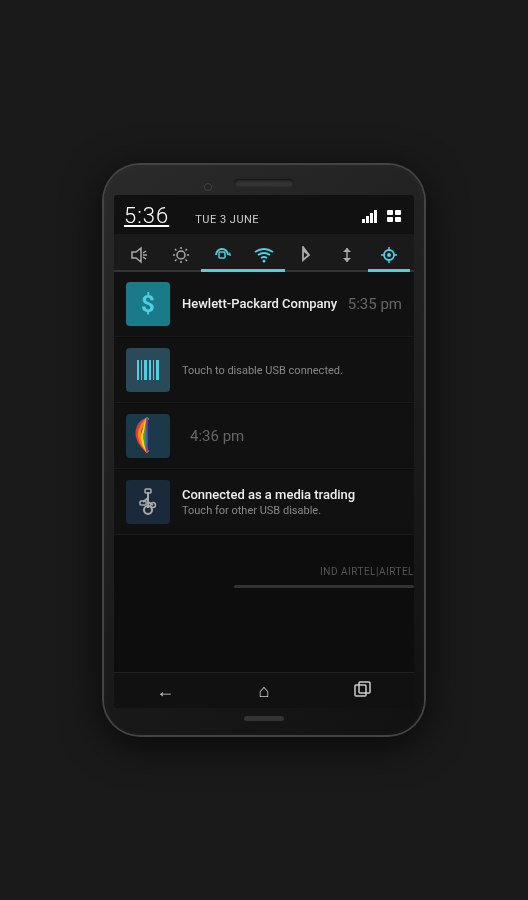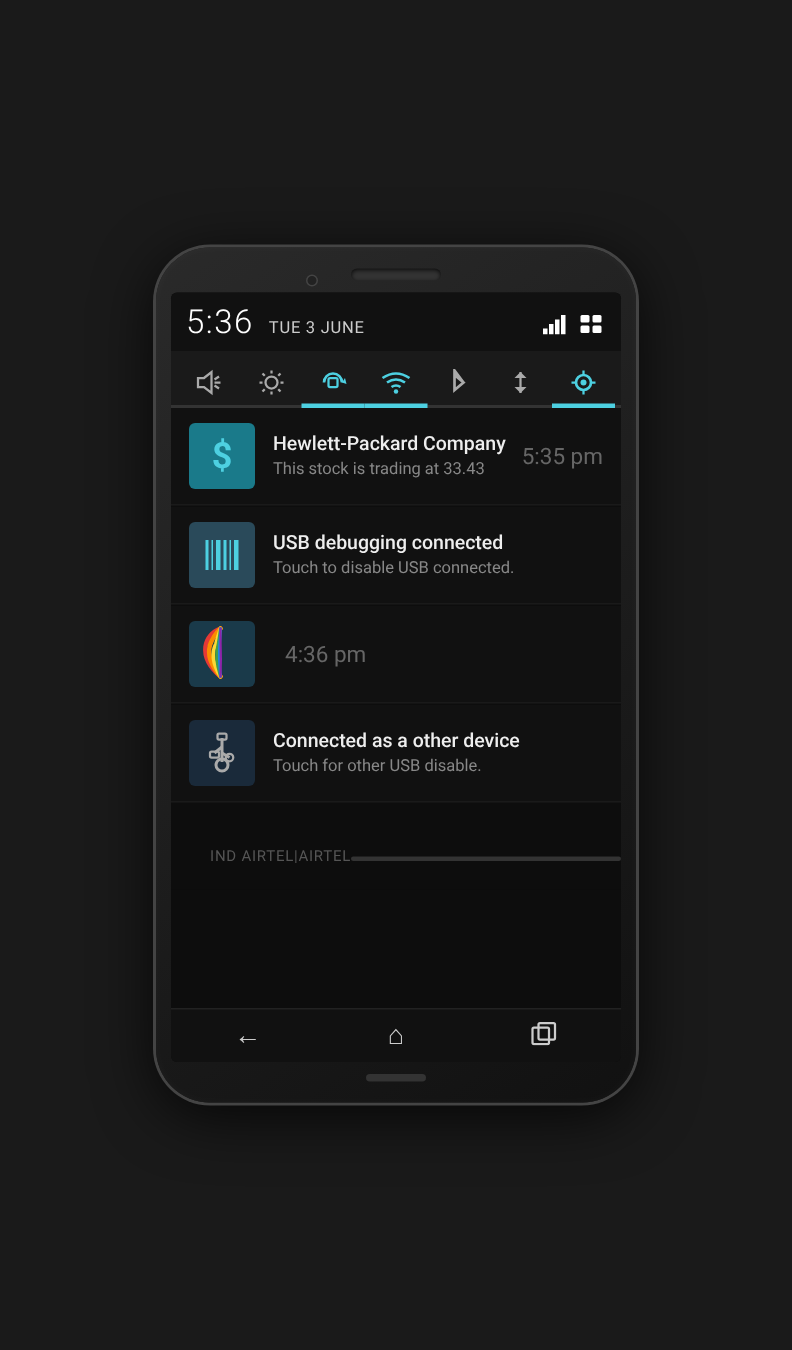--- a/index.html
+++ b/index.html
@@ -63,26 +63,27 @@
       display: flex;
       align-items: center;
       justify-content: space-between;
     }
 
     .status-time {
       color: #fff;
       font-size: 22px;
       font-weight: 300;
       letter-spacing: 1px;
+      text-decoration: underline;
     }
 
     .status-date {
       color: #ccc;
       font-size: 11px;
-      margin-left: 4px;
+      margin-left: 20px;
       font-weight: 400;
       letter-spacing: 0.5px;
     }
 
     .status-right {
       display: flex;
       align-items: center;
       gap: 6px;
     }
 
@@ -329,38 +330,36 @@
     </div>
 
     <div class="notifications">
 
       <div class="notif-item">
         <div class="notif-icon-wrap notif-dollar">
           <span style="color:#4dd0e1;font-size:24px;font-weight:bold;">$</span>
         </div>
         <div class="notif-content">
           <div class="notif-title">Hewlett-Packard Company</div>
-          <div class="notif-text">This stock is trading at 33.43</div>
         </div>
         <div class="notif-time">5:35 pm</div>
       </div>
 
       <div class="notif-item">
         <div class="notif-icon-wrap notif-barcode">
           <svg width="28" height="28">
             <rect x="3" y="4" width="2" height="20" fill="#4dd0e1"></rect>
             <rect x="7" y="4" width="1" height="20" fill="#4dd0e1"></rect>
             <rect x="10" y="4" width="3" height="20" fill="#4dd0e1"></rect>
             <rect x="15" y="4" width="2" height="20" fill="#4dd0e1"></rect>
             <rect x="19" y="4" width="1" height="20" fill="#4dd0e1"></rect>
             <rect x="22" y="4" width="3" height="20" fill="#4dd0e1"></rect>
           </svg>
         </div>
         <div class="notif-content">
-          <div class="notif-title">USB debugging connected</div>
           <div class="notif-text">Touch to disable USB connected.</div>
         </div>
       </div>
 
       <div class="notif-item">
         <div class="notif-icon-wrap notif-lightflow">
           <svg width="30" height="36" class="lightflow-icon">
 
             <path d="M15 34 C8 28 4 22 5 14 C6 8 10 4 15 2" fill="none" stroke="#e53935" stroke-width="3" stroke-linecap="round"></path>
             <path d="M15 34 C9 27 6 20 8 13 C10 7 13 4 15 2" fill="none" stroke="#fb8c00" stroke-width="3" stroke-linecap="round"></path>
@@ -379,26 +378,26 @@
             <line x1="12" y1="4" x2="12" y2="20" stroke="#aaa" stroke-width="2"></line>
             <circle cx="12" cy="22" r="4" fill="none" stroke="#aaa" stroke-width="2"></circle>
             <line x1="12" y1="10" x2="7" y2="14" stroke="#aaa" stroke-width="2"></line>
             <rect x="4" y="13" width="6" height="4" rx="1" fill="none" stroke="#aaa" stroke-width="1.5"></rect>
             <line x1="12" y1="14" x2="17" y2="17" stroke="#aaa" stroke-width="2"></line>
             <circle cx="17" cy="17" r="2.5" fill="none" stroke="#aaa" stroke-width="1.5"></circle>
             <rect x="9" y="1" width="6" height="4" rx="1" fill="none" stroke="#aaa" stroke-width="1.5"></rect>
           </svg>
         </div>
         <div class="notif-content">
-          <div class="notif-title">Connected as a other device</div>
+          <div class="notif-title">Connected as a media trading</div>
           <div class="notif-text">Touch for other USB disable.</div>
         </div>
       </div>
 
-      <div class="bottom-area" style="padding:30px 0 8px; display:flex; flex-direction:row; align-items:center;">
+      <div class="bottom-area" style="padding:30px 0 8px; display:flex; flex-direction:column; align-items:flex-end;">
         <div class="carrier-text">IND AIRTEL|AIRTEL</div>
         <div class="drag-handle"></div>
       </div>
 
     </div>
 
     <div class="nav-bar">
       <span class="nav-btn" style="font-size:18px;">←</span>
       <span class="nav-btn" style="font-size:18px;">⌂</span>
       <span class="nav-btn">

